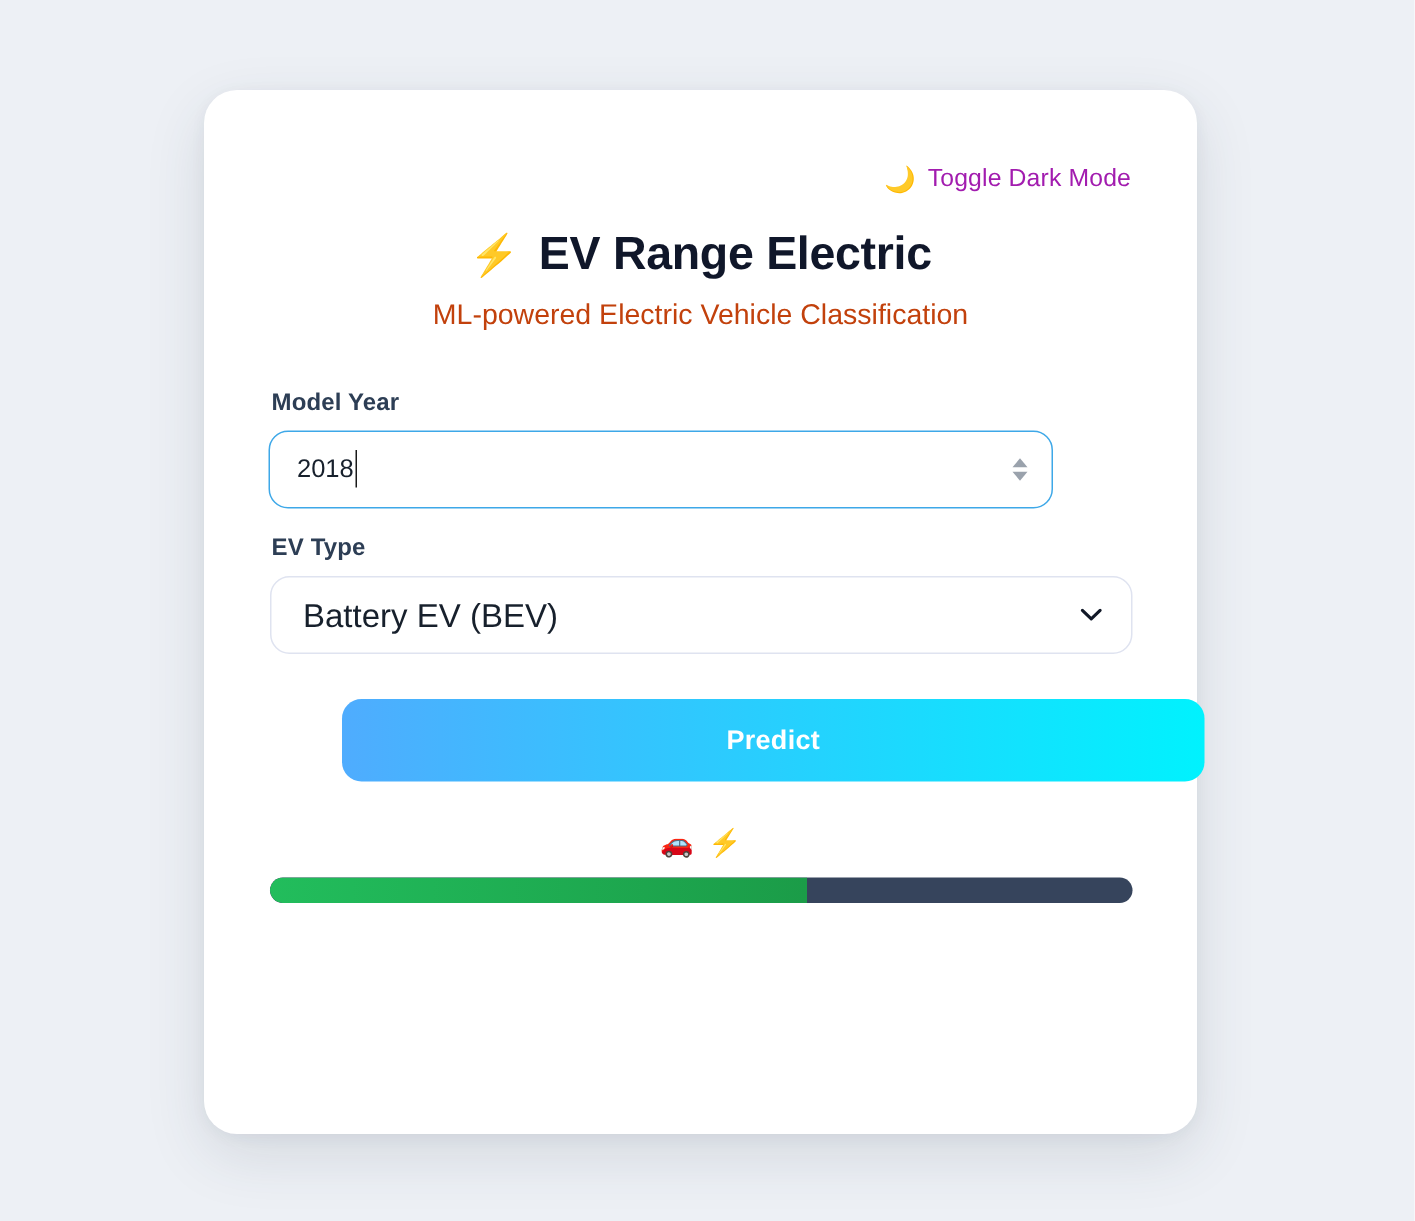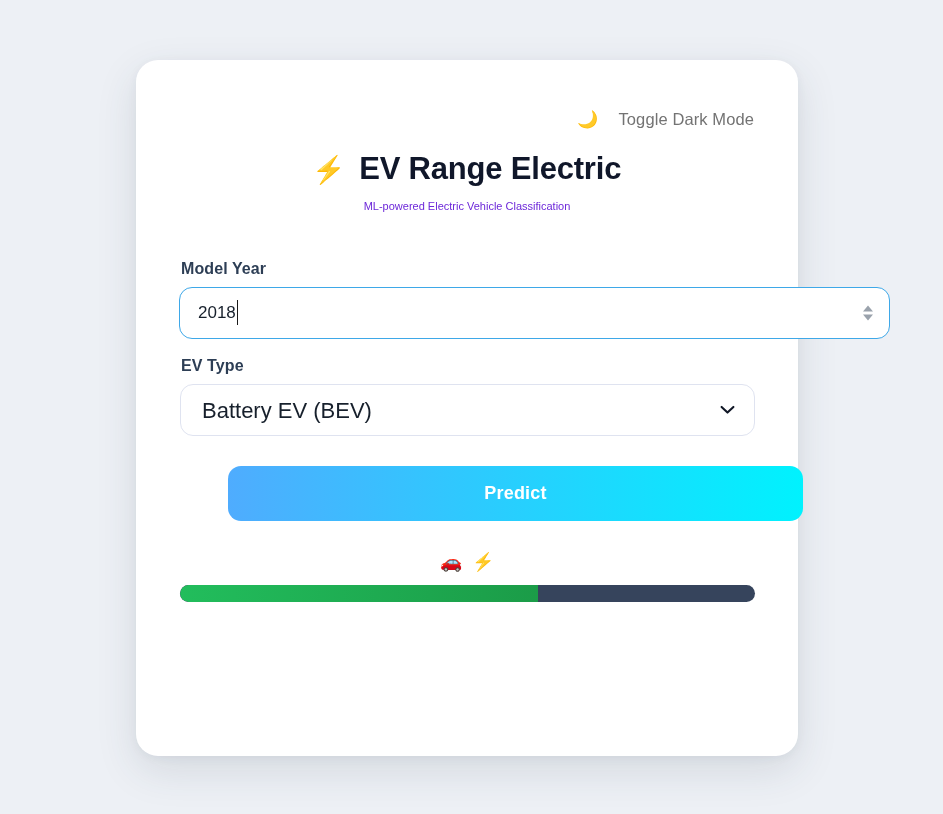--- a/index.html
+++ b/index.html
@@ -45,23 +45,22 @@
     gap: 8px;
     cursor: pointer;
     user-select: none;
   }
   .toggle-moon {
     font-size: 17px;
     line-height: 1;
   }
   .toggle-label {
     font-size: 16.5px;
-    color: #737373;
+    color: #a21caf;
     letter-spacing: 0.1px;
-    margin-left: 12px;
   }
 
   
   .header {
     position: absolute;
     left: 0;
     top: 92px;
     width: 100%;
     text-align: center;
   }
@@ -78,22 +77,22 @@
     line-height: 1.1;
   }
   .bolt-icon {
     font-size: 27px;
     line-height: 1;
     position: relative;
     top: 1px;
   }
   .subtitle {
     margin: 14px 0 0 0;
-    font-size: 11px;
-    color: #6d28d9;
+    font-size: 19px;
+    color: #c2410c;
     font-weight: normal;
   }
 
   
   .form {
     position: absolute;
     left: 44px;
     top: 200px;
     width: 575px;
   }
@@ -103,21 +102,21 @@
     font-weight: bold;
     color: #2d3e55;
     margin: 0 0 9px 1px;
     letter-spacing: 0.1px;
   }
   .field-group { margin-bottom: 18px; }
 
   
   .num-wrap {
     position: relative;
-    width: 711px;
+    width: 523px;
     margin-left: -1px;
   }
   .num-input {
     width: 100%;
     height: 52px;
     border: 1.6px solid #3ea8e8;
     border-radius: 13px;
     background: #fff;
     font-family: "Liberation Sans", sans-serif;
     font-size: 17px;

